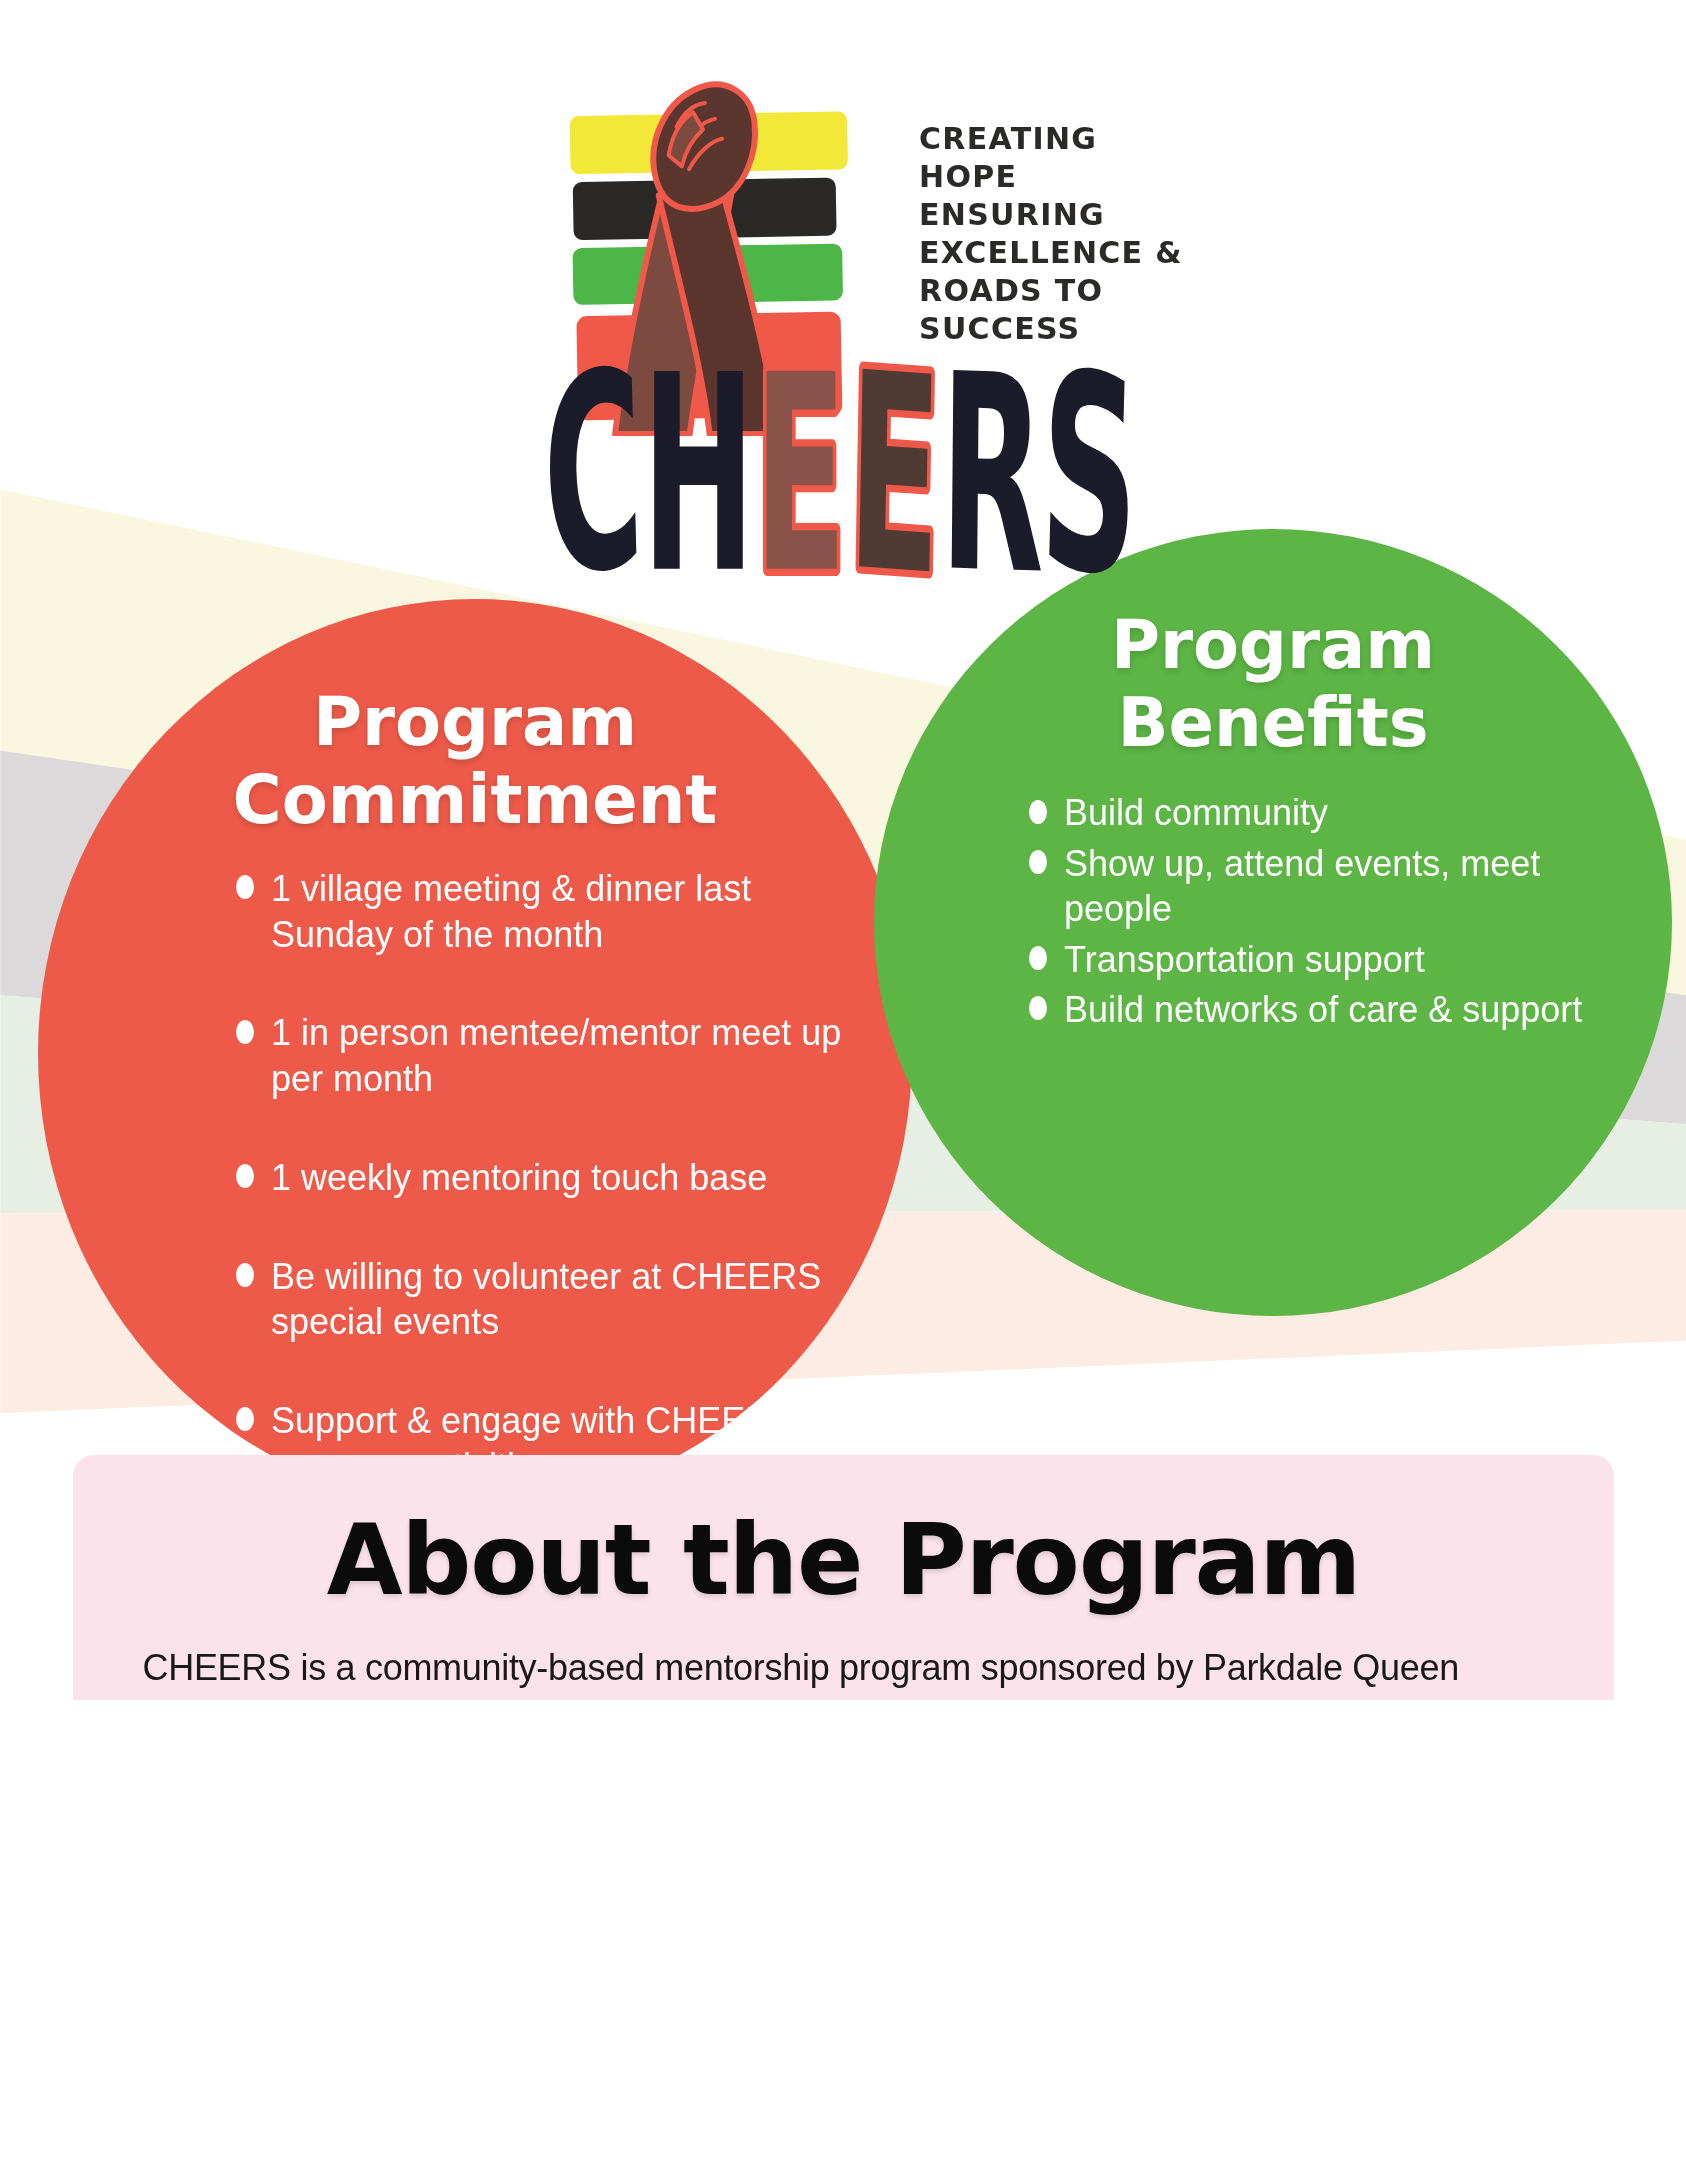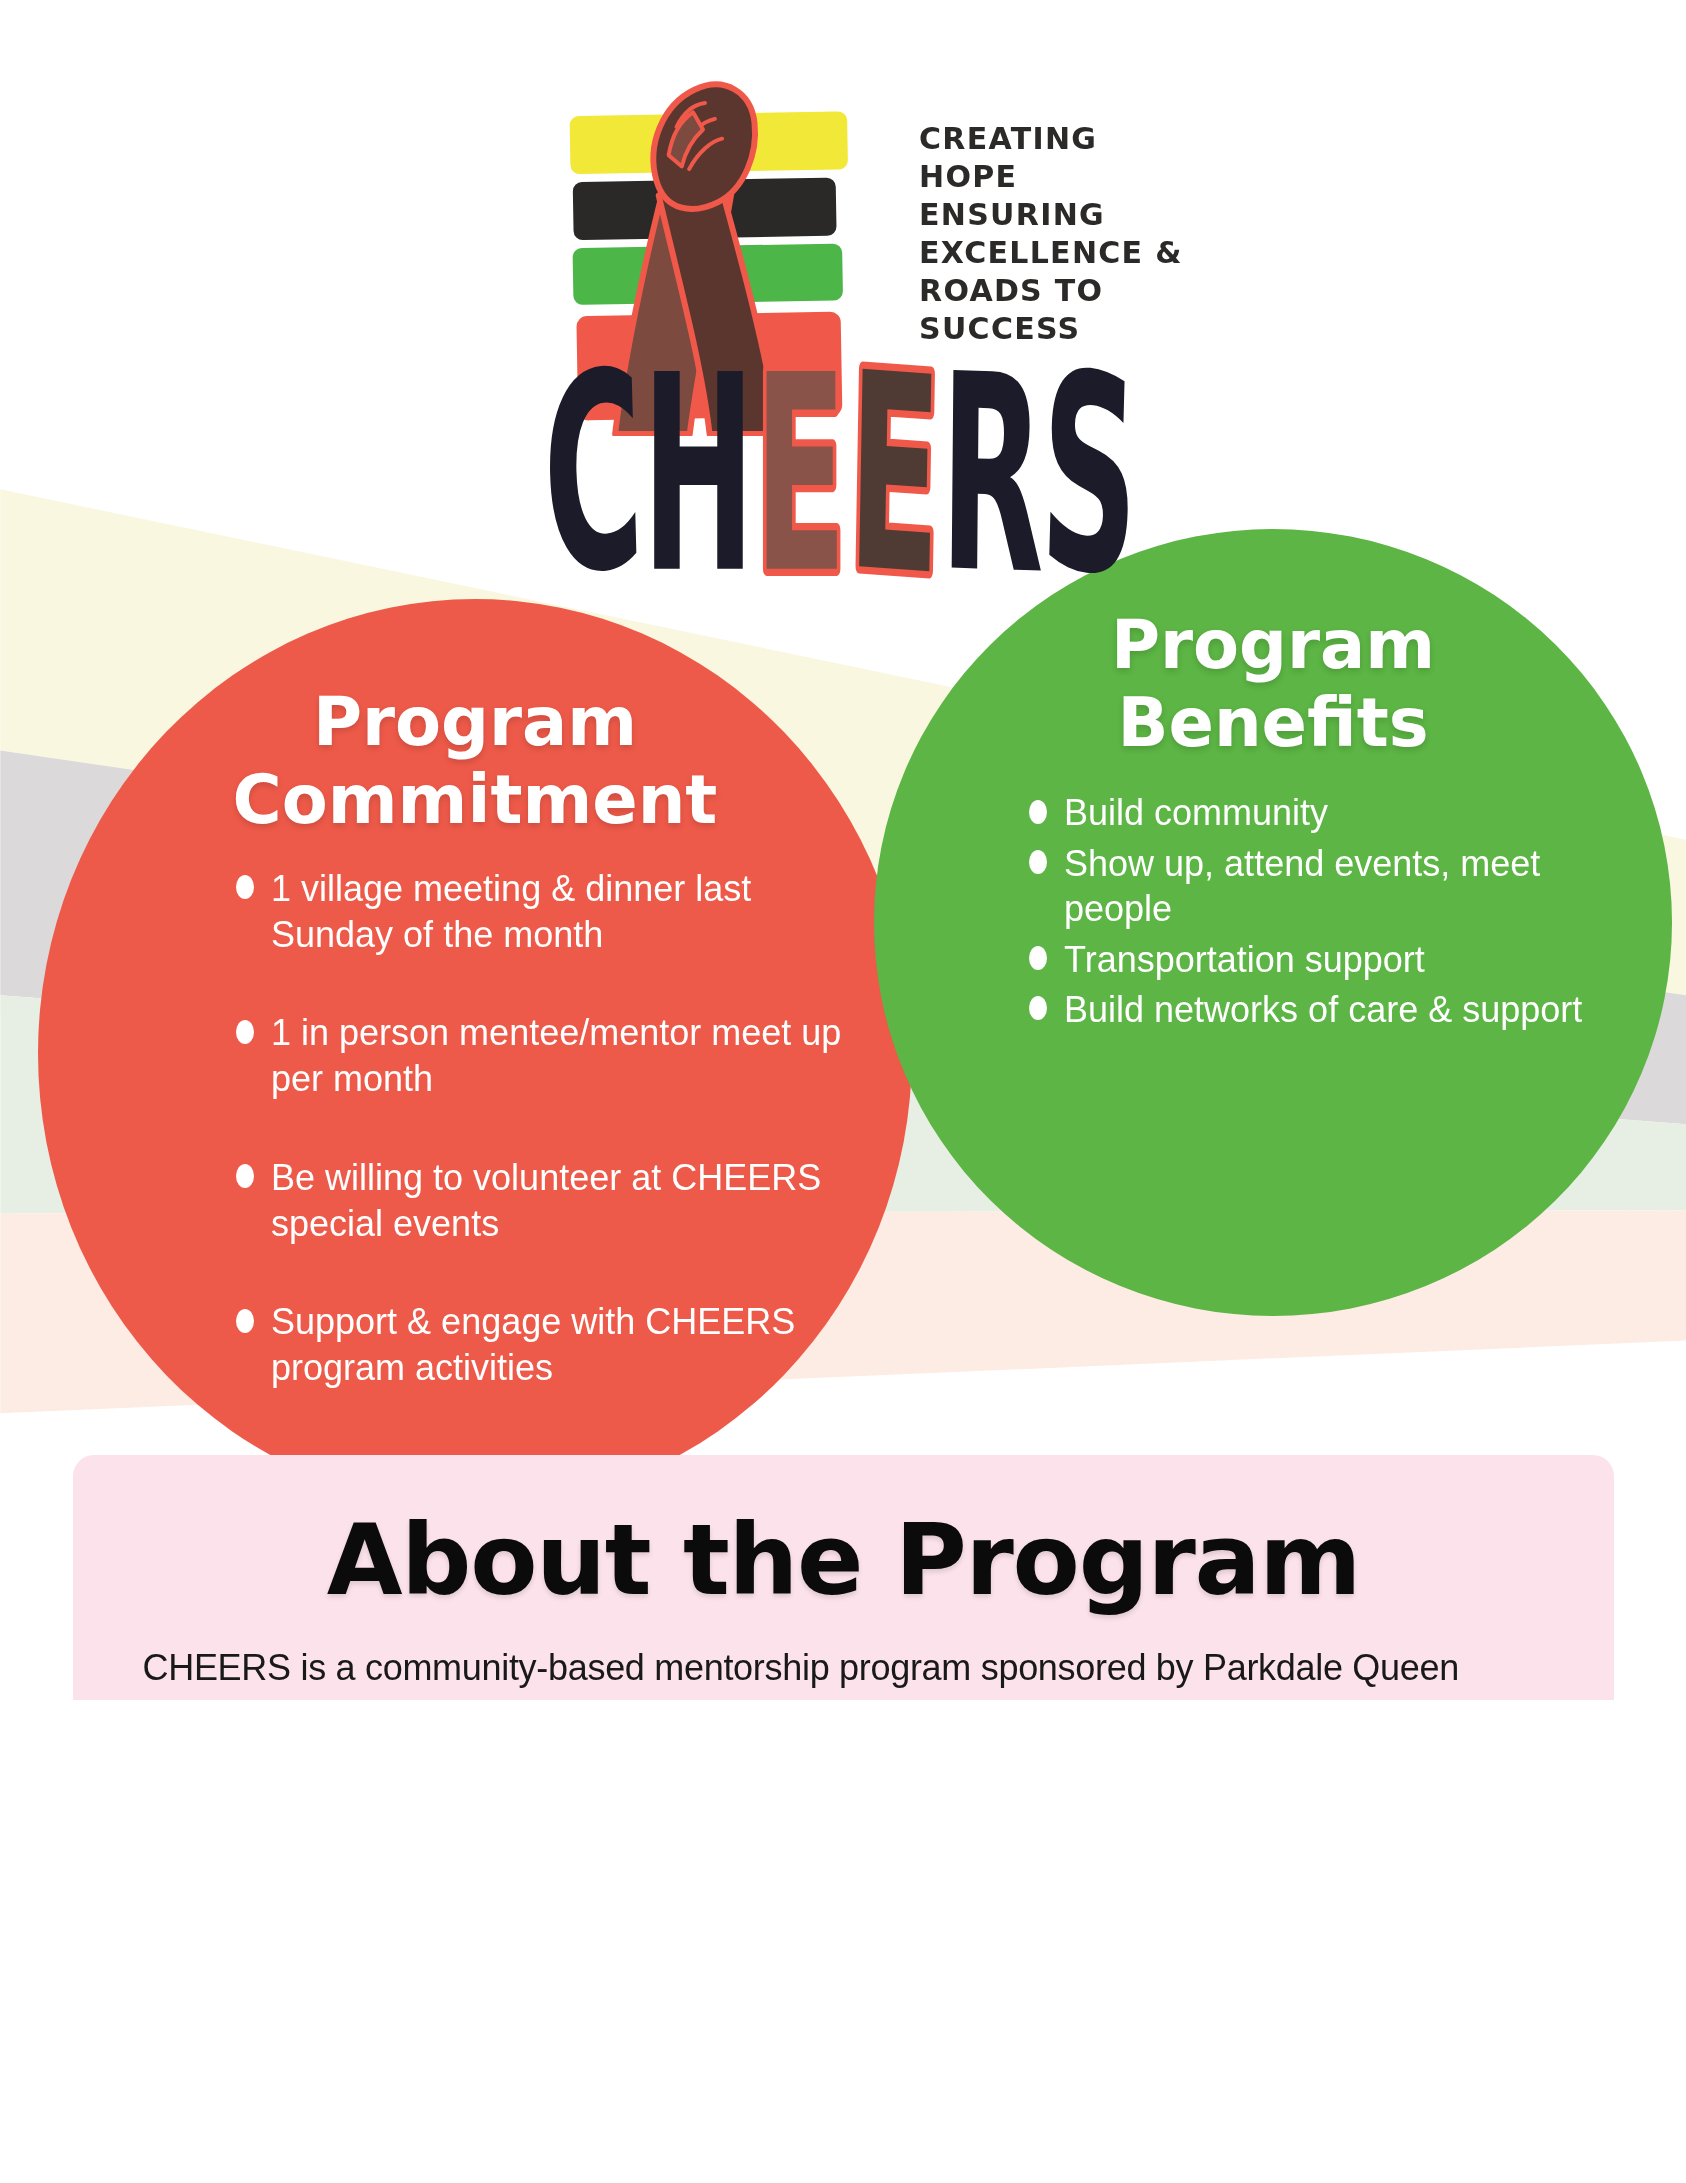--- a/index.html
+++ b/index.html
@@ -112,20 +112,24 @@
         <li class="bullet-item">
           <span class="bullet-dot"></span>
           <span>1 village meeting &amp; dinner last Sunday of the month</span>
         </li>
 
         <li class="bullet-item">
           <span class="bullet-dot"></span>
           <span>1 in person mentee/mentor meet up per month</span>
         </li>
 
+        <li class="bullet-item">
+          <span class="bullet-dot"></span>
+          <span>1 weekly mentoring touch base</span>
+        </li>
 
         <li class="bullet-item">
           <span class="bullet-dot"></span>
           <span>Be willing to volunteer at CHEERS special events</span>
         </li>
 
         <li class="bullet-item">
           <span class="bullet-dot"></span>
           <span>Support &amp; engage with CHEERS program activities</span>
         </li>

